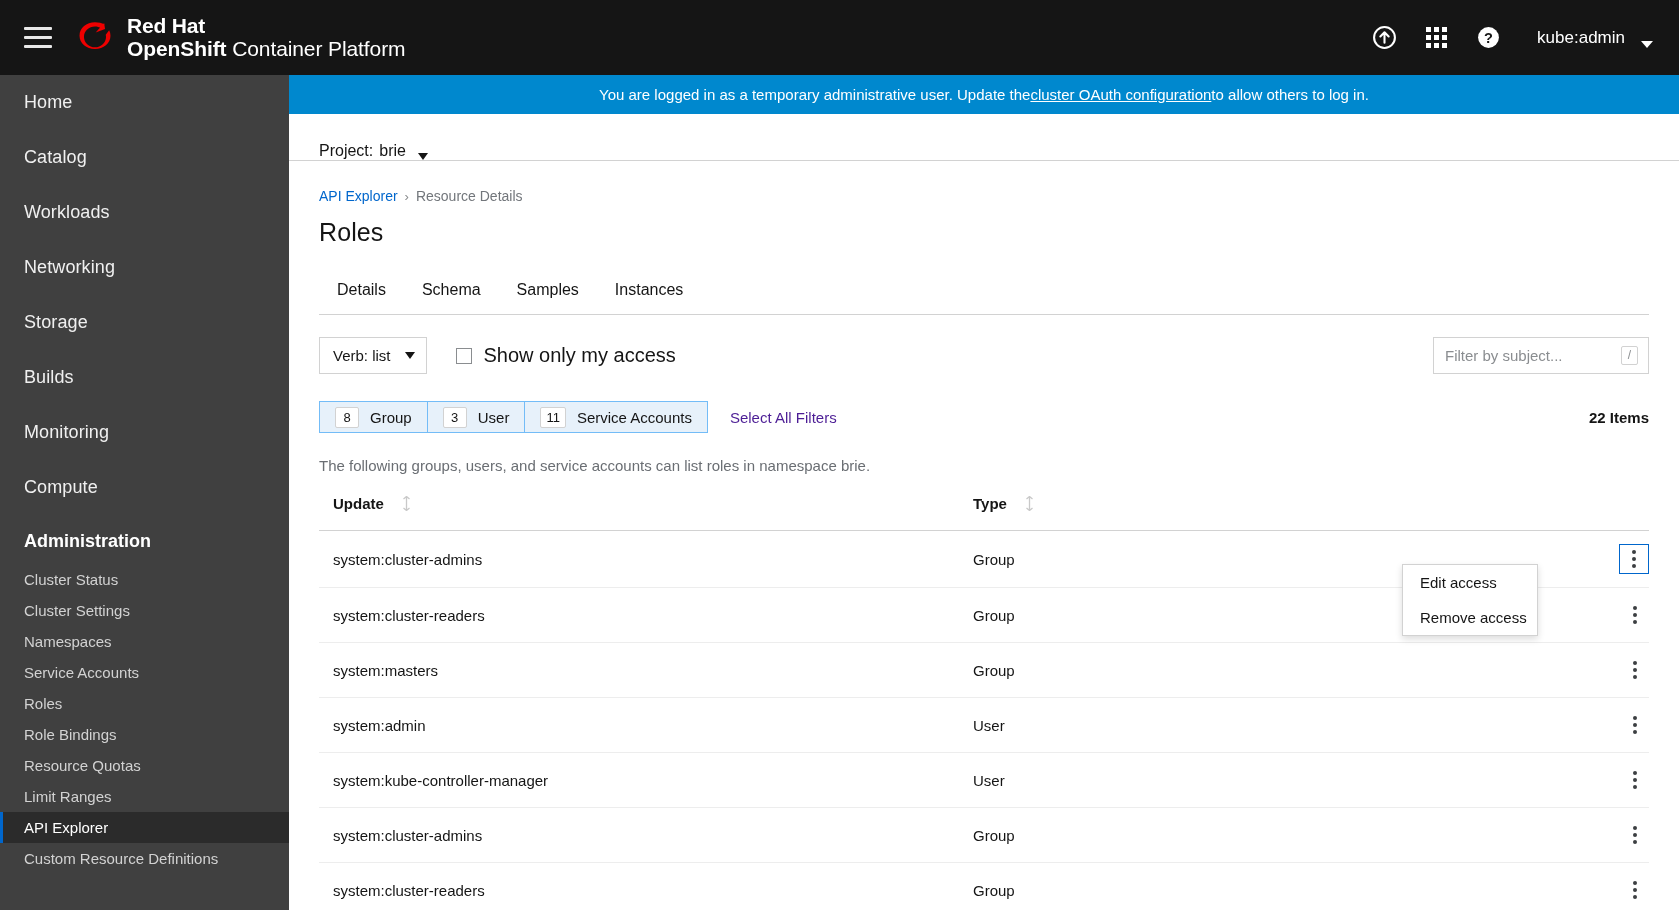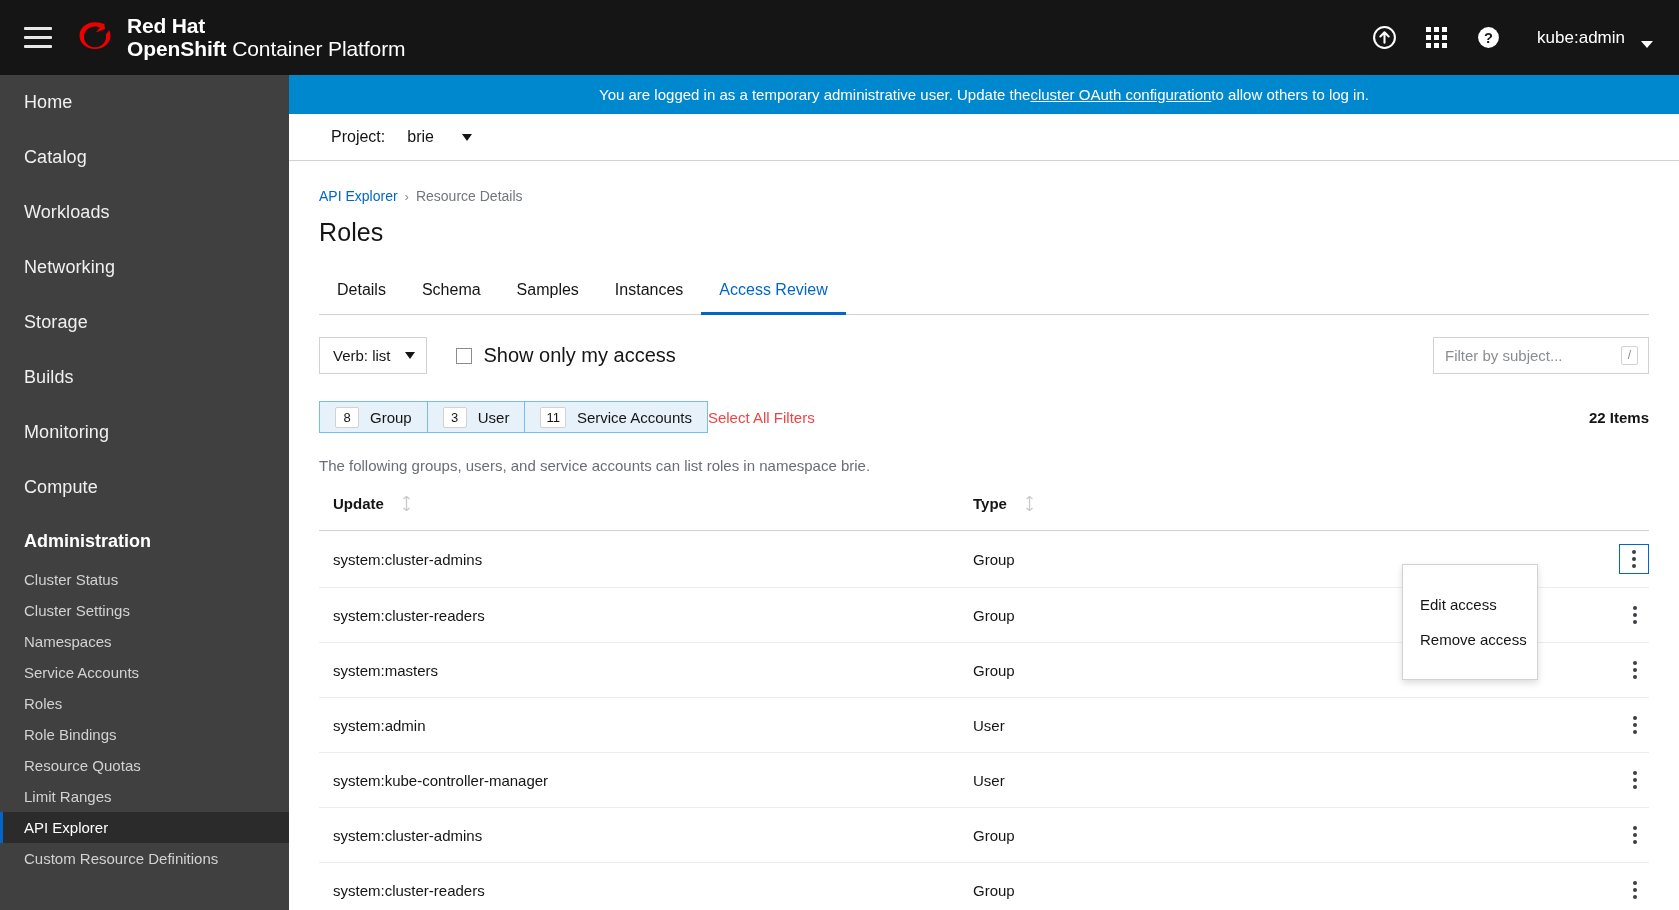--- a/index.html
+++ b/index.html
@@ -62,21 +62,21 @@
   .main { flex: 1 1 auto; background: #fff; display: flex; flex-direction: column; min-width: 0; position: relative; }
 
   .banner {
     background: #0088ce; color: #fff; height: 39px; flex: 0 0 39px;
     display: flex; align-items: center; justify-content: center; font-size: 15px;
   }
   .banner a { color: #fff; text-decoration: underline; }
 
   .project-bar {
     height: 47px; flex: 0 0 47px; border-bottom: 1px solid #d2d2d2;
-    display: flex; align-items: center; padding: 0 42px; gap: 22px;
+    display: flex; align-items: flex-end; padding: 0 30px; gap: 6px;
   }
   .project-label { font-size: 16px; color: #151515; }
   .project-name { font-size: 16px; color: #151515; font-weight: 400; }
   .caret-down-dark {
     width: 0; height: 0; border-left: 5px solid transparent;
     border-right: 5px solid transparent; border-top: 7px solid #151515; margin-left: 6px;
   }
 
   .content { padding: 0 30px; flex: 1 1 auto; min-height: 0; position: relative; }
 
@@ -120,21 +120,21 @@
   .chip {
     display: flex; align-items: center; gap: 11px; padding: 0 15px;
     border-right: 1px solid #73bcf7; font-size: 15px; color: #151515; cursor: pointer;
   }
   .chip:last-child { border-right: none; }
   .chip-count {
     background: #fff; border: 1px solid #d2d2d2; border-radius: 2px;
     min-width: 24px; height: 21px; display: flex; align-items: center;
     justify-content: center; font-size: 13px; padding: 0 5px;
   }
-  .select-all { color: #ef4444; font-size: 15px; cursor: pointer; }
+  .select-all { margin-left: 22px; color: #4c1d95; font-size: 15px; cursor: pointer; }
   .chips-spacer { flex: 1 1 auto; }
   .items-count { font-size: 15px; color: #151515; font-weight: 600; }
 
   .desc { margin-top: 24px; font-size: 15px; color: #6a6e73; }
 
   table.at { width: 100%; border-collapse: collapse; margin-top: 21px; table-layout: fixed; }
   table.at th {
     text-align: left; font-size: 15px; font-weight: 700; color: #151515;
     padding: 0 0 16px 14px; border-bottom: 1px solid #d2d2d2; vertical-align: bottom;
   }
@@ -150,21 +150,21 @@
   .kebab {
     display: inline-flex; flex-direction: column; gap: 3px; align-items: center;
     justify-content: center; width: 28px; height: 28px; cursor: pointer; vertical-align: middle;
   }
   .kebab i { width: 4px; height: 4px; background: #3c3f42; border-radius: 50%; display: block; }
   .kebab.active { border: 1px solid #0066cc; width: 30px; height: 30px; }
 
   .dropdown {
     position: absolute; background: #fff; border: 1px solid #d2d2d2;
     box-shadow: 0 3px 7px rgba(3,3,3,.14); width: 136px; z-index: 50;
-    padding: 22px 0;
+    padding: 0 0;
   }
   .dropdown-item { padding: 9px 17px; font-size: 15px; color: #151515; cursor: pointer; white-space: nowrap; }
 </style>
 </head>
 <body>
 
 <div class="app">
 
   <header class="masthead">
     <div class="hamburger">
@@ -274,21 +274,20 @@
           <span>Resource Details</span>
         </div>
 
         <h1 class="page-title">Roles</h1>
 
         <div class="tabs">
           <div class="tab">Details</div>
           <div class="tab">Schema</div>
           <div class="tab">Samples</div>
           <div class="tab">Instances</div>
-          <div class="tab active">Access Review</div>
         </div>
 
         <div class="toolbar">
           <div class="verb-select">
             <span>Verb: list</span>
             <span class="caret-down-dark" style="margin-left:0"></span>
           </div>
           <label class="checkbox-wrap">
             <span class="checkbox"></span>
             <span class="checkbox-label">Show only my access</span>

